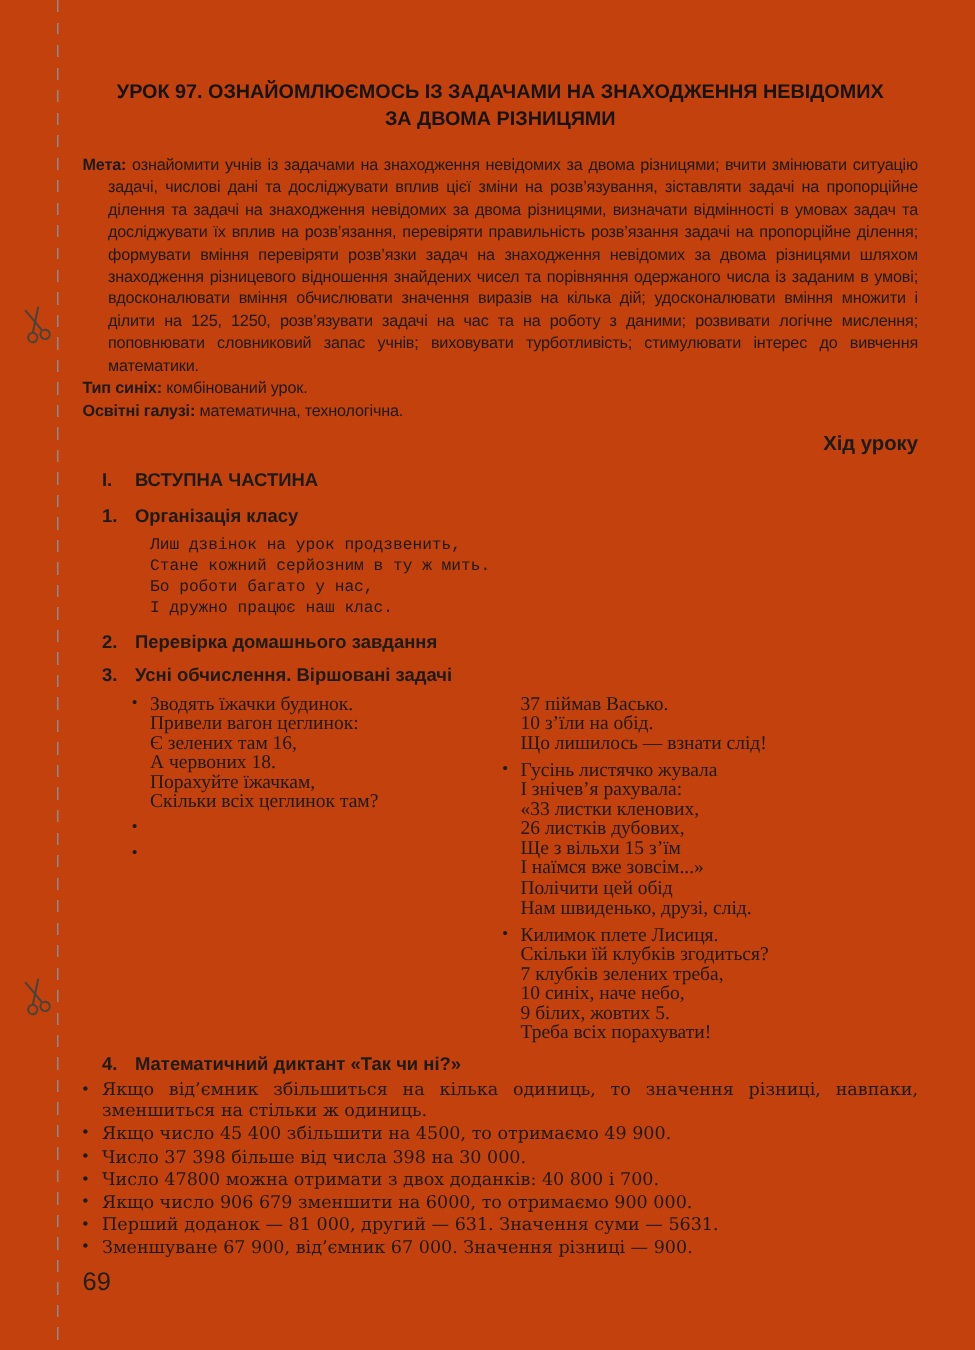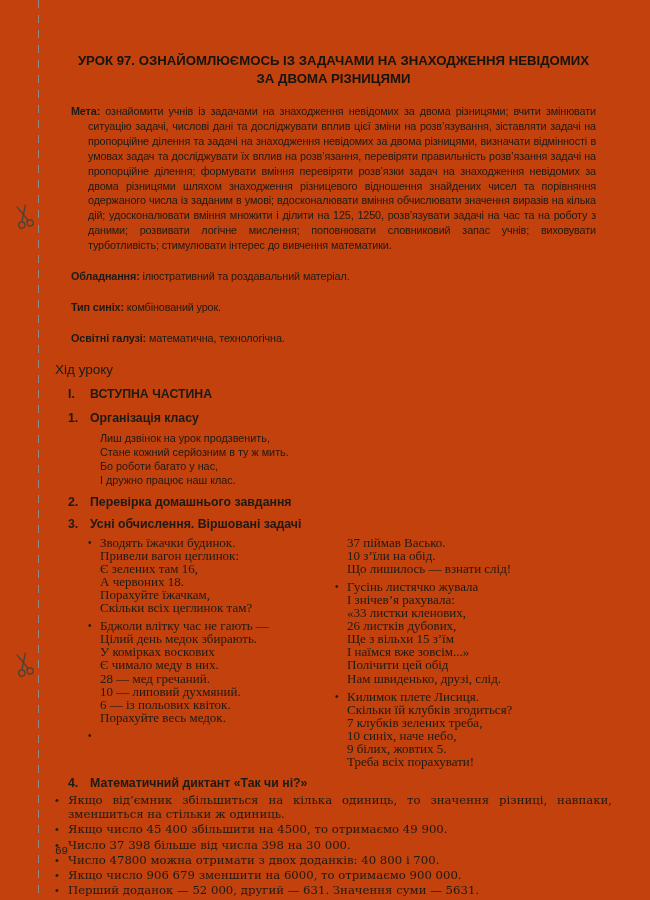--- a/index.html
+++ b/index.html
@@ -5,44 +5,44 @@
   html,body{margin:0;padding:0;background:#ffffff;}
   .page{position:relative;width:650px;height:900px;background:#c2410c;overflow:hidden;
         font-family:"Liberation Sans",sans-serif;color:#1d1b16;}
   .cutline{position:absolute;left:38px;top:0;bottom:0;width:1px;
            background:repeating-linear-gradient(to bottom,#8b8b8b 0 8px,transparent 8px 15px);}
   .scissors{position:absolute;left:12px;width:26px;height:30px;}
   .scissors.pos1{top:202px;} .scissors.pos2{top:650px;}
   .content{position:absolute;left:55px;top:52px;width:557px;}
   .title{font-weight:bold;font-size:13.2px;line-height:18px;text-align:center;color:#16140f;}
   .metaunit{margin-top:15px;font-size:10.8px;line-height:14.9px;letter-spacing:-0.12px;}
-  .metaunit p{margin:16px;}
+  .metaunit p{margin:0;}
   .just{text-align:justify;}
   .hang{padding-left:17px;text-indent:-17px;}
   .lbl{font-weight:bold;}
-  .hid{margin-top:6px;text-align:left;font-size:13.5px;font-weight:normal;}
+  .hid{margin-top:6px;text-align:right;font-size:13.5px;font-weight:bold;}
   .head{display:flex;font-weight:bold;font-size:12.3px;padding-left:13px;}
   .head .num{width:22px;flex:none;}
   .mt10{margin-top:10px;} .mt8{margin-top:8px;} .mt7{margin-top:7px;} .mt3{margin-top:3px;}
-  .poem{margin:6px 0 0 45px;font-family:Liberation Sans, sans-serif;
+  .poem{margin:6px 0 0 45px;font-family:Liberation Mono, monospace;
         font-size:10.8px;line-height:14.2px;white-space:pre-line;}
   .cols{display:flex;margin-top:5px;}
   .colL{width:247px;margin-left:33px;flex:none;}
   .colR{flex:1;}
   .verse{display:flex;margin-bottom:5px;}
   .vmark{width:12px;flex:none;font-size:10px;padding-top:1px;}
   .vtext{font-family:Liberation Serif, serif;font-size:13px;
          line-height:13.1px;white-space:pre-line;}
   .dict{margin-top:3px;}
   .ditem{display:flex;margin-bottom:1.2px;}
   .dmark{width:13px;flex:none;font-size:11px;padding-top:1px;}
   .dtext{flex:1;font-family:"DejaVu Serif","Liberation Serif",serif;font-size:11.7px;
          line-height:14px;text-align:justify;}
-  .pagenum{position:absolute;left:55px;top:845px;font-family:Liberation Mono, monospace;
-           font-size:11px;color:#22201a;}
+  .pagenum{position:absolute;left:55px;top:845px;font-family:Liberation Sans, sans-serif;
+           font-size:17px;color:#22201a;}
 </style>
 </head>
 <body>
 
 <div class="page">
 
   <div class="cutline"></div>
 
   <svg class="scissors pos1" viewBox="0 0 26 30">
     <g fill="none" stroke="#46433a" stroke-width="1.3" transform="rotate(-14 13 15)">
@@ -63,21 +63,20 @@
 
   <div class="content">
 
     <div class="title">
       <div>УРОК 97. ОЗНАЙОМЛЮЄМОСЬ ІЗ ЗАДАЧАМИ НА ЗНАХОДЖЕННЯ НЕВІДОМИХ</div>
       <div>ЗА ДВОМА РІЗНИЦЯМИ</div>
     </div>
 
     <div class="metaunit">
       <p class="hang just"><b class="lbl">Мета:</b> <span>ознайомити учнів із задачами на знаходження невідомих за двома різницями; вчити змінювати ситуацію задачі, числові дані та досліджувати вплив цієї зміни на розв’язування, зіставляти задачі на пропорційне ділення та задачі на знаходження невідомих за двома різницями, визначати відмінності в умовах задач та досліджувати їх вплив на розв’язання, перевіряти правильність розв’язання задачі на пропорційне ділення; формувати вміння перевіряти розв’язки задач на знаходження невідомих за двома різницями шляхом знаходження різницевого відношення знайдених чисел та порівняння одержаного числа із заданим в умові; вдосконалювати вміння обчислювати значення виразів на кілька дій; удосконалювати вміння множити і ділити на 125, 1250, розв’язувати задачі на час та на роботу з даними; розвивати логічне мислення; поповнювати словниковий запас учнів; виховувати турботливість; стимулювати інтерес до вивчення математики.</span></p>
-      <p class="hang"><b class="lbl">Обладнання:</b> <span>ілюстративний та роздавальний матеріал.</span></p>
       <p class="hang"><b class="lbl">Тип синіх:</b> <span>комбінований урок.</span></p>
       <p class="hang"><b class="lbl">Освітні галузі:</b> <span>математична, технологічна.</span></p>
     </div>
 
     <div class="hid">Хід уроку</div>
 
     <div class="head mt10">
       <span class="num">I.</span>
       <span>ВСТУПНА ЧАСТИНА</span>
     </div>
@@ -108,28 +107,20 @@
           <span class="vmark">•</span>
           <div class="vtext">Зводять їжачки будинок.
 Привели вагон цеглинок:
 Є зелених там 16,
 А червоних 18.
 Порахуйте їжачкам,
 Скільки всіх цеглинок там?</div>
         </div>
         <div class="verse">
           <span class="vmark">•</span>
-          <div class="vtext">Бджоли влітку час не гають —
-Цілий день медок збирають.
-У комірках воскових
-Є чимало меду в них.
-28 — мед гречаний.
-10 — липовий духмяний.
-6 — із польових квіток.
-Порахуйте весь медок.</div>
         </div>
         <div class="verse">
           <span class="vmark">•</span>
         </div>
       </div>
       <div class="colR">
         <div class="verse">
           <span class="vmark"></span>
           <div class="vtext">37 піймав Васько.
 10 з’їли на обід.
@@ -179,21 +170,21 @@
       <div class="ditem">
         <span class="dmark">•</span>
         <div class="dtext">Число 47800 можна отримати з двох доданків: 40 800 і 700.</div>
       </div>
       <div class="ditem">
         <span class="dmark">•</span>
         <div class="dtext">Якщо число 906 679 зменшити на 6000, то отримаємо 900 000.</div>
       </div>
       <div class="ditem">
         <span class="dmark">•</span>
-        <div class="dtext">Перший доданок — 52 000, другий — 631. Значення суми — 5631.</div>
+        <div class="dtext">Перший доданок — 81 000, другий — 631. Значення суми — 5631.</div>
       </div>
       <div class="ditem">
         <span class="dmark">•</span>
         <div class="dtext">Зменшуване 67 900, від’ємник 67 000. Значення різниці — 900.</div>
       </div>
     </div>
 
   </div>
 
   <div class="pagenum">69</div>

